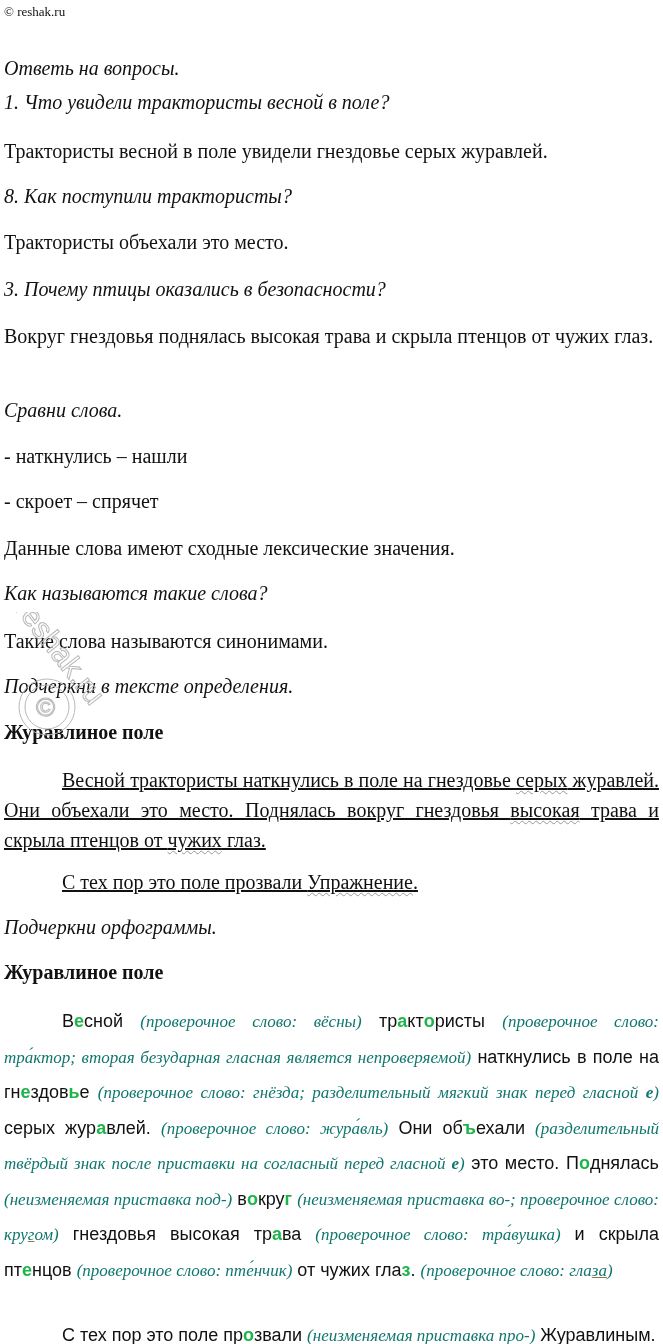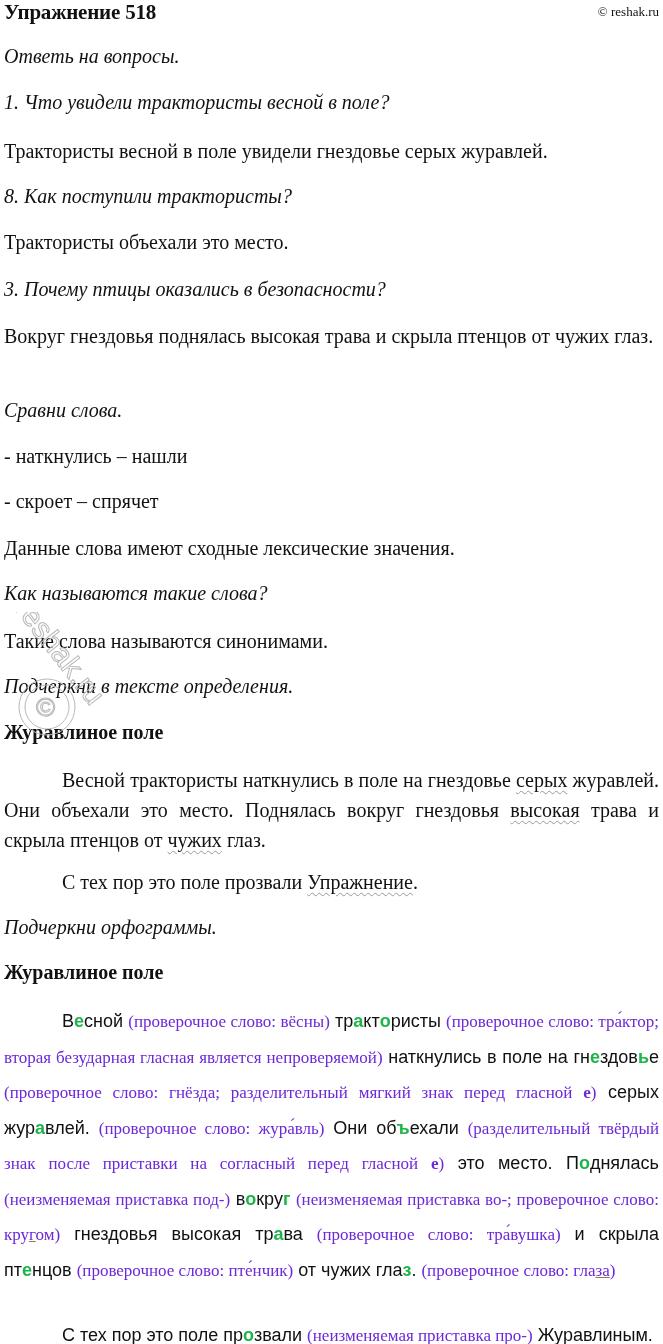--- a/index.html
+++ b/index.html
@@ -53,41 +53,42 @@
     }
     .italic { font-style: italic; }
     .bold { font-weight: bold; font-size: 20px; }
     .para {
       position: absolute;
       left: 4px;
       width: 655px;
       text-align: justify;
       font-size: 20px;
     }
-    .para.indent { text-indent: 58px; }
+    .para.indent { text-indent: 58px; text-decoration: underline; }
     .wavy {
       text-decoration: underline;
       text-decoration-style: wavy;
       text-decoration-color: #9a9a9a;
       text-decoration-thickness: 1px;
       text-underline-offset: 3px;
     }
     .ortho {
       position: absolute;
       left: 4px;
       width: 655px;
       text-align: justify;
       line-height: 34.5px;
       font-family: "Liberation Sans", sans-serif;
       font-size: 18px;
     }
     .ortho.indent { text-indent: 58px; }
     .ortho .c {
       font-family: "Liberation Serif", serif;
-      color: #6d28d9;
+      font-style: italic;
+      color: #0f766e;
       font-size: 17px;
     }
     .ortho .c b { font-weight: bold; }
     .ortho .c u { text-decoration: underline; text-decoration-color: #8b7b48; }
     .g {
       color: #1db54a;
       font-weight: bold;
     }
     .watermark {
       position: absolute;
@@ -97,25 +98,24 @@
       height: 140px;
       pointer-events: none;
     }
   </style>
 </head>
 <body>
 
 <div class="page">
 
   <div class="header">
-    <span class="title">Упражнение 518</span>
     <span class="copyright">© reshak.ru</span>
   </div>
 
-  <div class="line italic" style="top:44px">Ответь на вопросы.</div>
+  <div class="line italic" style="top:56px">Ответь на вопросы.</div>
   <div class="line italic" style="top:90px">1. Что увидели трактористы весной в поле?</div>
   <div class="line" style="top:139px">Трактористы весной в поле увидели гнездовье серых журавлей.</div>
   <div class="line italic" style="top:184px">8. Как поступили трактористы?</div>
   <div class="line" style="top:230px">Трактористы объехали это место.</div>
   <div class="line italic" style="top:277px">3. Почему птицы оказались в безопасности?</div>
   <div class="para" style="top:322px; line-height:29px">Вокруг гнездовья поднялась высокая трава и скрыла птенцов от чужих глаз.</div>
 
   <div class="line italic" style="top:398px">Сравни слова.</div>
   <div class="line" style="top:444px">- наткнулись – нашли</div>
   <div class="line" style="top:489px">- скроет – спрячет</div>

